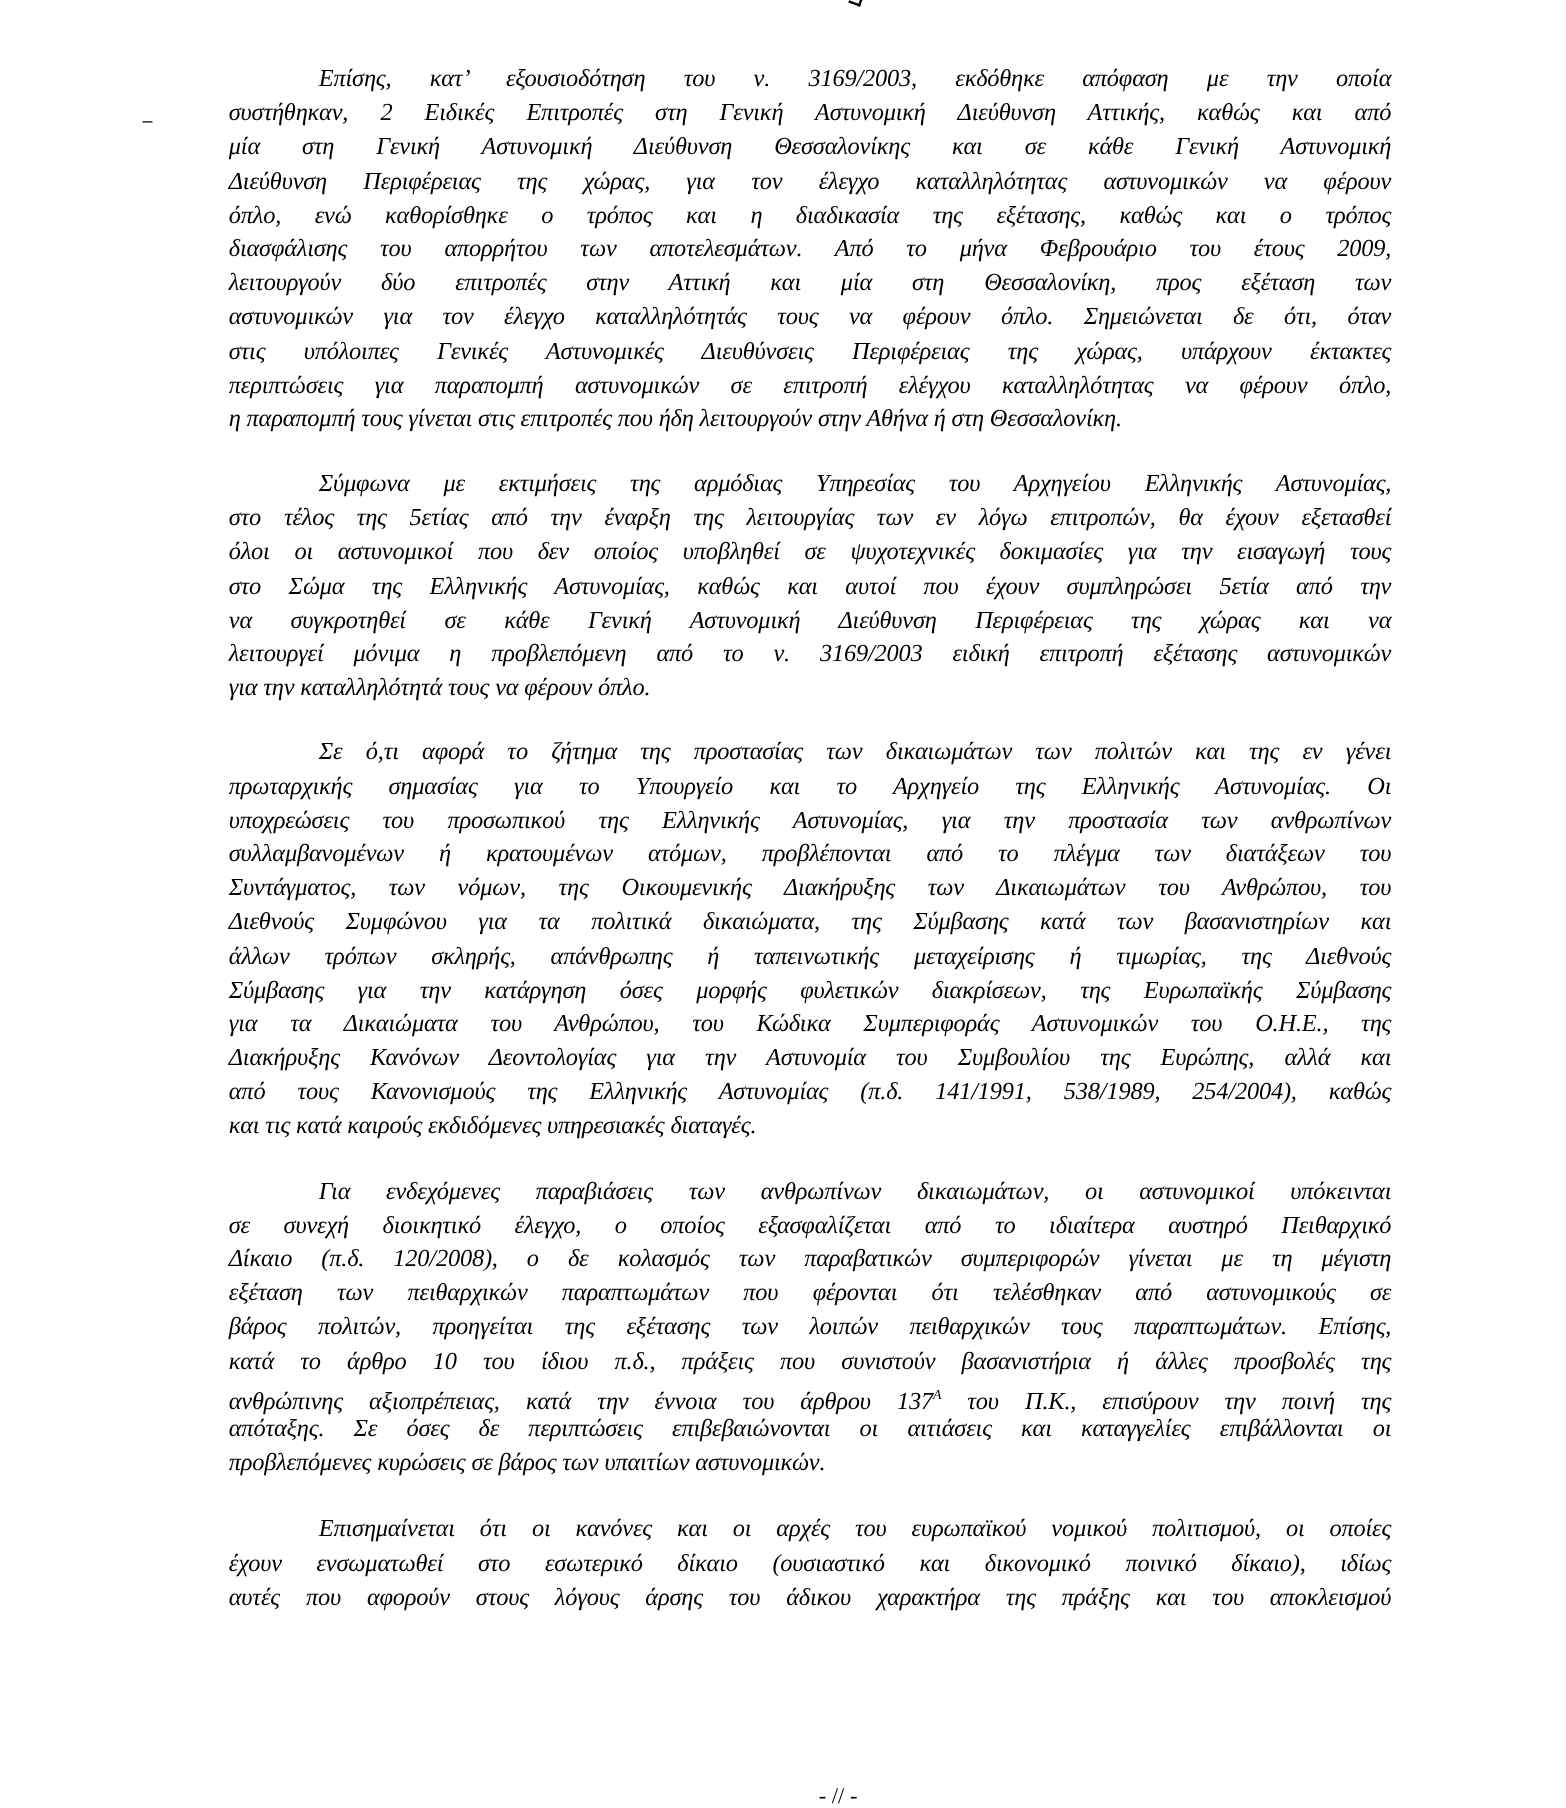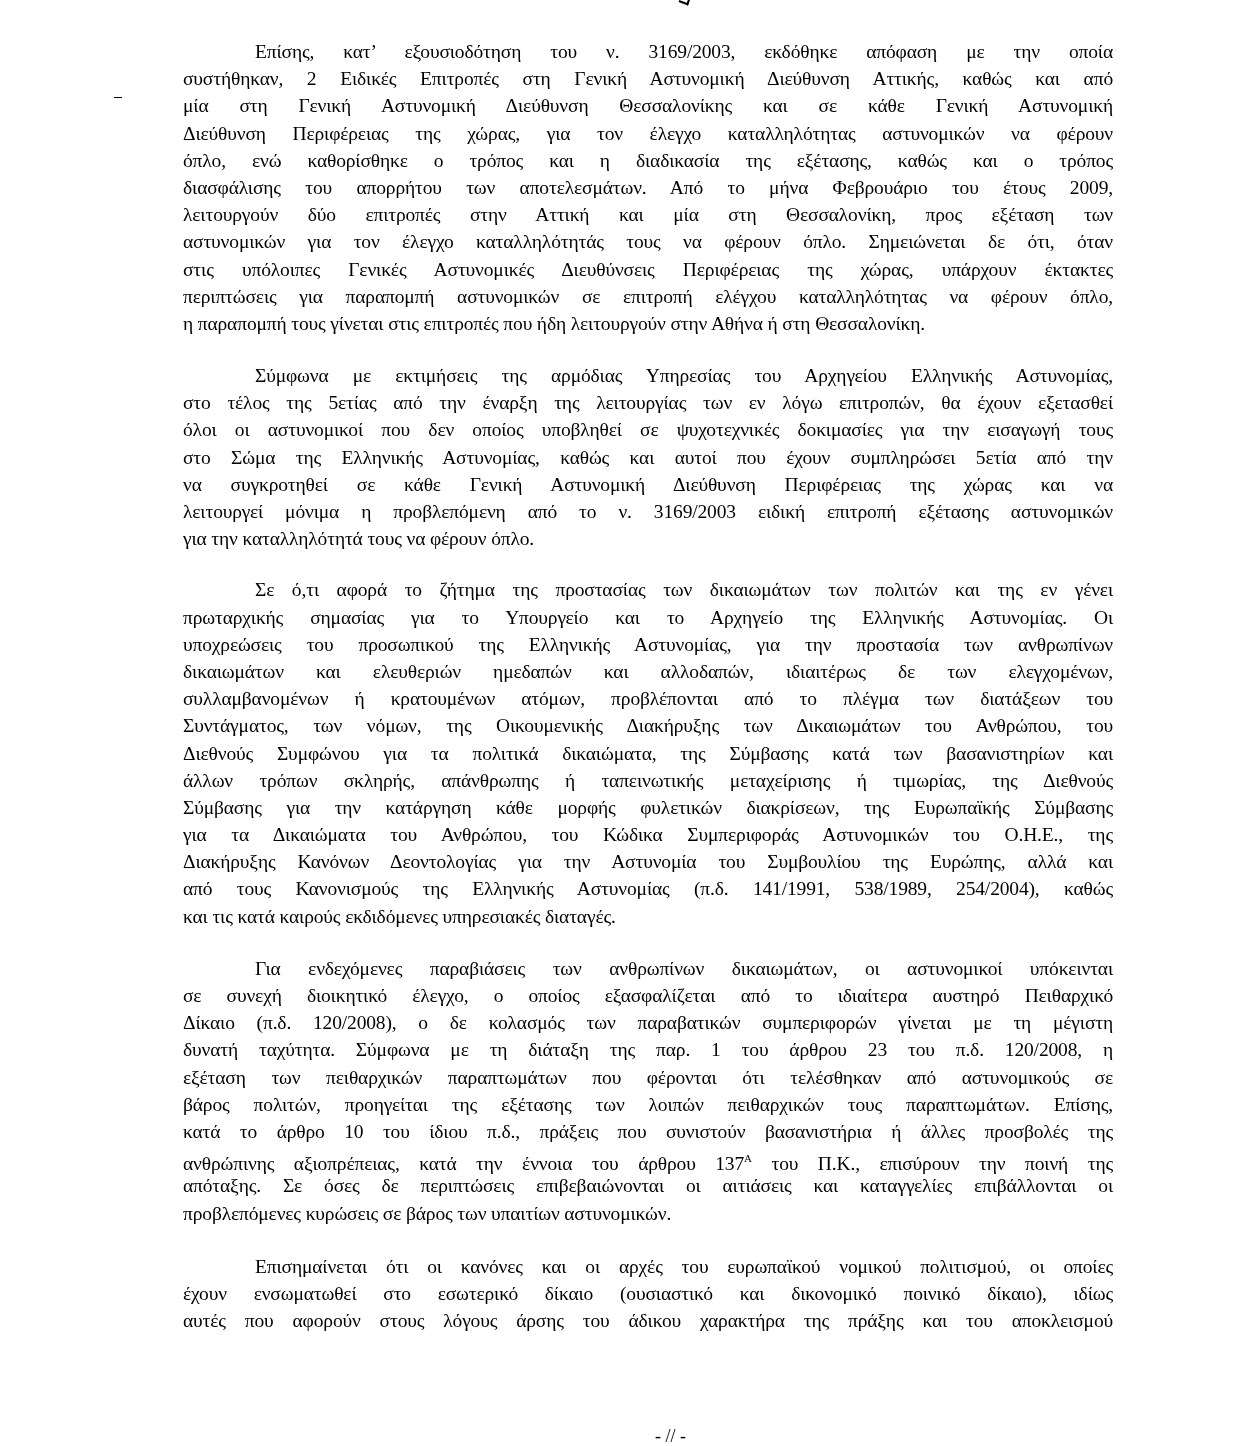--- a/index.html
+++ b/index.html
@@ -29,22 +29,23 @@
     position: absolute;
     left: 114px;
     top: 97px;
     width: 8px;
     height: 1px;
     background: #000;
   }
   .doc {
     position: absolute;
     left: 183px;
-    top: 38px;
+    top: 50px;
     width: 930px;
+    font-style: italic;
   }
   .para {
     margin: 0;
   }
   .line {
     display: block;
     height: 27.2px;
     line-height: 27.2px;
     font-size: 19.5px;
     text-align: justify;
@@ -109,39 +110,37 @@
     <span class="line">λειτουργεί μόνιμα η προβλεπόμενη από το ν. 3169/2003 ειδική επιτροπή εξέτασης αστυνομικών</span>
     <span class="line last">για την καταλληλότητά τους να φέρουν όπλο.</span>
   </div>
 
   <div class="gap-p2"></div>
 
   <div class="para">
     <span class="line indent">Σε ό,τι αφορά το ζήτημα της προστασίας των δικαιωμάτων των πολιτών και της εν γένει</span>
     <span class="line">πρωταρχικής σημασίας για το Υπουργείο και το  Αρχηγείο της Ελληνικής Αστυνομίας. Οι</span>
     <span class="line">υποχρεώσεις του προσωπικού της Ελληνικής Αστυνομίας, για την προστασία των ανθρωπίνων</span>
-    <span class="line">δικαιωμάτων και ελευθεριών ημεδαπών και αλλοδαπών, ιδιαιτέρως δε των ελεγχομένων,</span>
     <span class="line">συλλαμβανομένων ή κρατουμένων ατόμων, προβλέπονται από το πλέγμα των διατάξεων του</span>
     <span class="line">Συντάγματος, των νόμων, της Οικουμενικής Διακήρυξης των Δικαιωμάτων του Ανθρώπου, του</span>
     <span class="line">Διεθνούς Συμφώνου για τα πολιτικά δικαιώματα, της Σύμβασης κατά των βασανιστηρίων και</span>
     <span class="line">άλλων τρόπων σκληρής, απάνθρωπης ή ταπεινωτικής μεταχείρισης ή τιμωρίας, της Διεθνούς</span>
-    <span class="line">Σύμβασης για την κατάργηση κάθε μορφής φυλετικών διακρίσεων, της Ευρωπαϊκής Σύμβασης</span>
+    <span class="line">Σύμβασης για την κατάργηση όσες μορφής φυλετικών διακρίσεων, της Ευρωπαϊκής Σύμβασης</span>
     <span class="line">για τα Δικαιώματα του Ανθρώπου, του Κώδικα Συμπεριφοράς Αστυνομικών του Ο.Η.Ε., της</span>
     <span class="line">Διακήρυξης Κανόνων Δεοντολογίας για την Αστυνομία του Συμβουλίου της Ευρώπης, αλλά και</span>
     <span class="line">από τους Κανονισμούς της Ελληνικής Αστυνομίας (π.δ. 141/1991, 538/1989, 254/2004), καθώς</span>
     <span class="line last">και τις κατά καιρούς εκδιδόμενες υπηρεσιακές διαταγές.</span>
   </div>
 
   <div class="gap-p3"></div>
 
   <div class="para">
     <span class="line indent">Για ενδεχόμενες παραβιάσεις των ανθρωπίνων δικαιωμάτων, οι αστυνομικοί υπόκεινται</span>
     <span class="line">σε συνεχή διοικητικό έλεγχο, ο οποίος εξασφαλίζεται από το ιδιαίτερα αυστηρό Πειθαρχικό</span>
     <span class="line">Δίκαιο (π.δ. 120/2008), ο δε κολασμός των παραβατικών συμπεριφορών γίνεται με τη μέγιστη</span>
-    <span class="line">δυνατή ταχύτητα. Σύμφωνα με τη διάταξη της παρ. 1 του άρθρου 23 του π.δ. 120/2008, η</span>
     <span class="line">εξέταση των πειθαρχικών παραπτωμάτων που φέρονται ότι τελέσθηκαν από αστυνομικούς σε</span>
     <span class="line">βάρος πολιτών, προηγείται  της εξέτασης των λοιπών  πειθαρχικών τους παραπτωμάτων. Επίσης,</span>
     <span class="line">κατά το άρθρο 10 του ίδιου π.δ., πράξεις που συνιστούν βασανιστήρια ή άλλες προσβολές της</span>
     <span class="line"><span>ανθρώπινης αξιοπρέπειας, κατά την έννοια του άρθρου 137</span><span class="sup">Α</span><span> του Π.Κ., επισύρουν την ποινή της</span></span>
     <span class="line">απόταξης. Σε όσες δε περιπτώσεις επιβεβαιώνονται οι αιτιάσεις και καταγγελίες επιβάλλονται οι</span>
     <span class="line last">προβλεπόμενες κυρώσεις σε βάρος των υπαιτίων αστυνομικών.</span>
   </div>
 
   <div class="gap-p4"></div>
 

